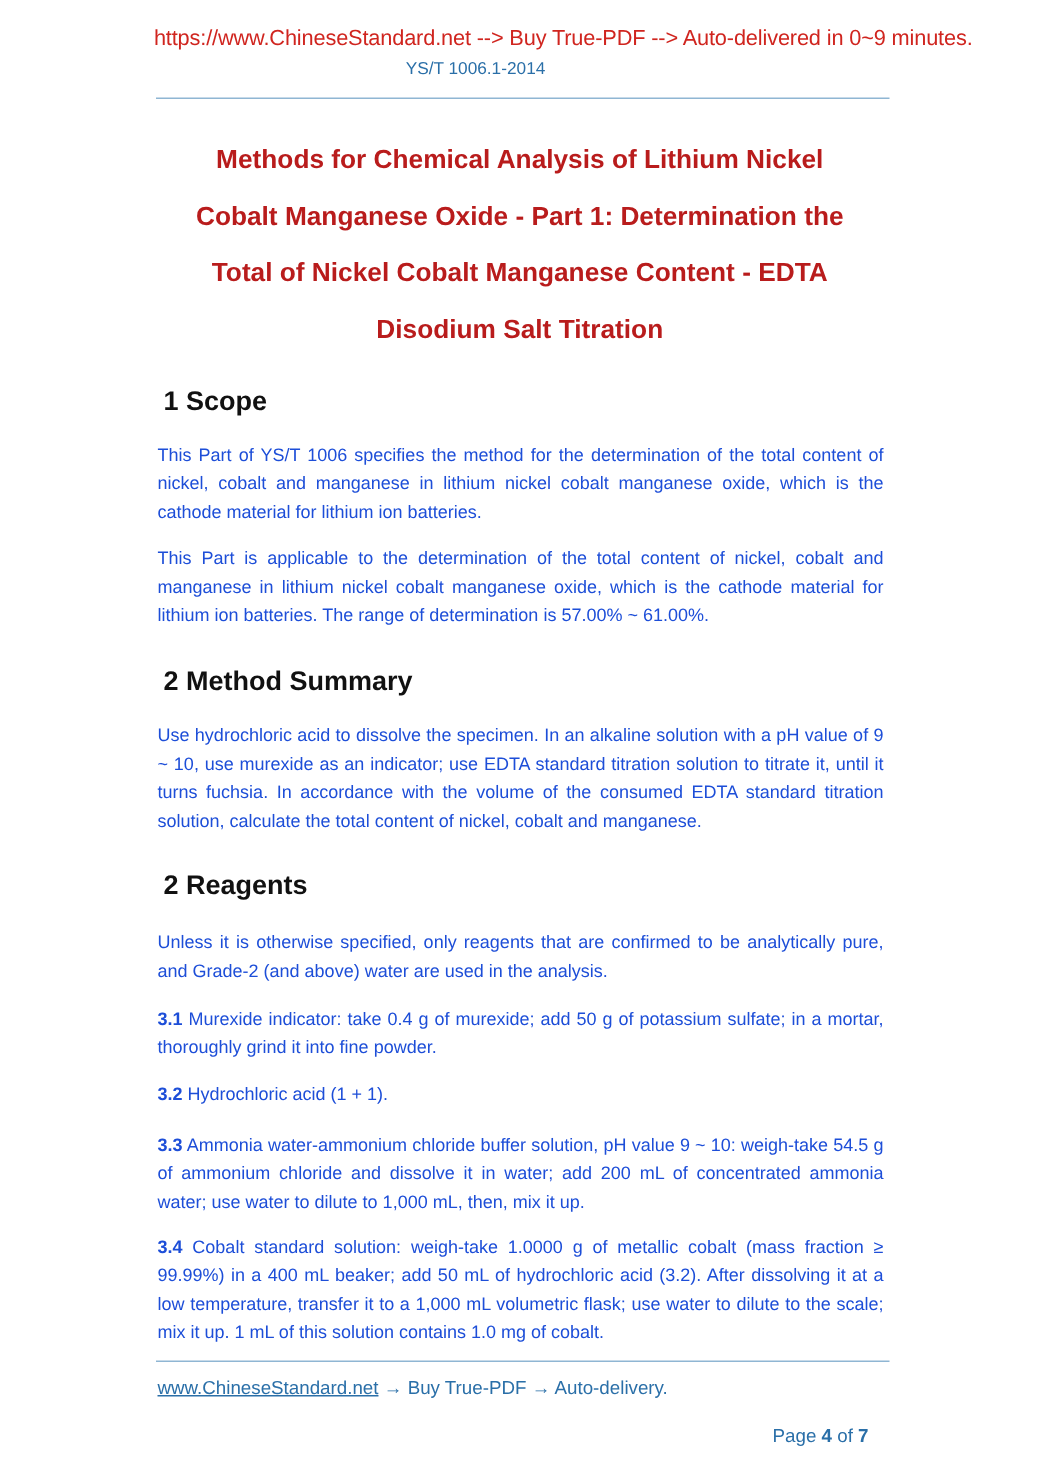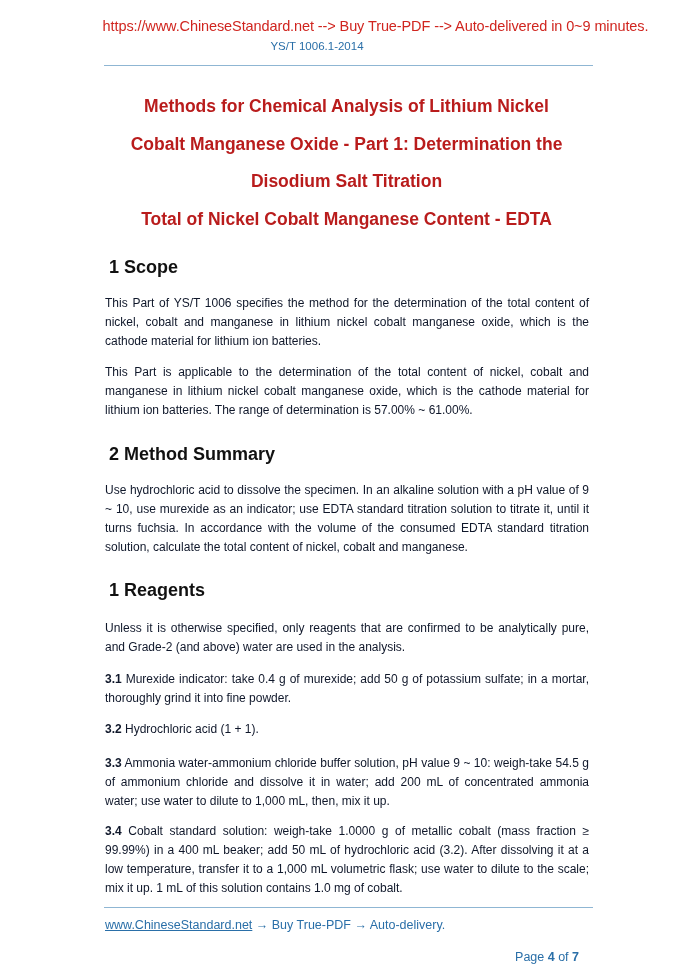--- a/index.html
+++ b/index.html
@@ -22,21 +22,21 @@
       position: absolute; top: 88px; left: 95px; width: 503px; text-align: center;
       font-weight: bold; font-size: 17.5px; line-height: 37.5px; color: #b91c1c;
     }
     .section {
       position: absolute; left: 105px; width: 484px;
     }
     .h2 {
       font-weight: bold; font-size: 18px; color: #111; margin: 4px;
     }
     .para {
-      font-size: 12px; line-height: 19px; text-align: justify; margin: 0; color: #0f172a;
+      font-size: 12px; line-height: 19px; text-align: justify; margin: 0; color: #1d4ed8;
     }
     .para b { font-weight: bold; }
     .footer-rule {
       position: absolute; top: 907px; left: 104px; width: 489px; height: 1px; background: #8fb6d3;
     }
     .footer {
       position: absolute; top: 918px; left: 105px; width: 480px; font-size: 12.5px; color: #2a6fa8;
     }
     .footer-link { text-decoration: underline; color: #2a6fa8; }
     .footer-page { position: absolute; right: 6px; top: 0; margin-top: 32px; }
@@ -45,43 +45,43 @@
 </head>
 <body>
 
 <div class="top-banner">https://www.ChineseStandard.net --&gt; Buy True-PDF --&gt; Auto-delivered in 0~9 minutes.</div>
 <div class="std-code">YS/T 1006.1-2014</div>
 <div class="header-rule"></div>
 
 <div class="doc-title">
   <div>Methods for Chemical Analysis of Lithium Nickel</div>
   <div>Cobalt Manganese Oxide - Part 1: Determination the</div>
+  <div>Total of Nickel Cobalt Manganese Content - EDTA</div>
   <div>Disodium Salt Titration</div>
-  <div>Total of Nickel Cobalt Manganese Content - EDTA</div>
 </div>
 
 <div class="section" style="top:253px;">
   <h2 class="h2">1 Scope</h2>
 </div>
 <div class="section" style="top:294px;">
   <p class="para">This Part of YS/T 1006 specifies the method for the determination of the total content of nickel, cobalt and manganese in lithium nickel cobalt manganese oxide, which is the cathode material for lithium ion batteries.</p>
 </div>
 <div class="section" style="top:363px;">
   <p class="para">This Part is applicable to the determination of the total content of nickel, cobalt and manganese in lithium nickel cobalt manganese oxide, which is the cathode material for lithium ion batteries. The range of determination is 57.00% ~ 61.00%.</p>
 </div>
 
 <div class="section" style="top:440px;">
   <h2 class="h2">2 Method Summary</h2>
 </div>
 <div class="section" style="top:481px;">
   <p class="para">Use hydrochloric acid to dissolve the specimen. In an alkaline solution with a pH value of 9 ~ 10, use murexide as an indicator; use EDTA standard titration solution to titrate it, until it turns fuchsia. In accordance with the volume of the consumed EDTA standard titration solution, calculate the total content of nickel, cobalt and manganese.</p>
 </div>
 
 <div class="section" style="top:576px;">
-  <h2 class="h2">1 Reagents</h2>
+  <h2 class="h2">2 Reagents</h2>
 </div>
 <div class="section" style="top:619px;">
   <p class="para">Unless it is otherwise specified, only reagents that are confirmed to be analytically pure, and Grade-2 (and above) water are used in the analysis.</p>
 </div>
 <div class="section" style="top:670px;">
   <p class="para"><b>3.1</b><span> Murexide indicator: take 0.4 g of murexide; add 50 g of potassium sulfate; in a mortar, thoroughly grind it into fine powder.</span></p>
 </div>
 <div class="section" style="top:720px;">
   <p class="para"><b>3.2</b><span> Hydrochloric acid (1 + 1).</span></p>
 </div>

